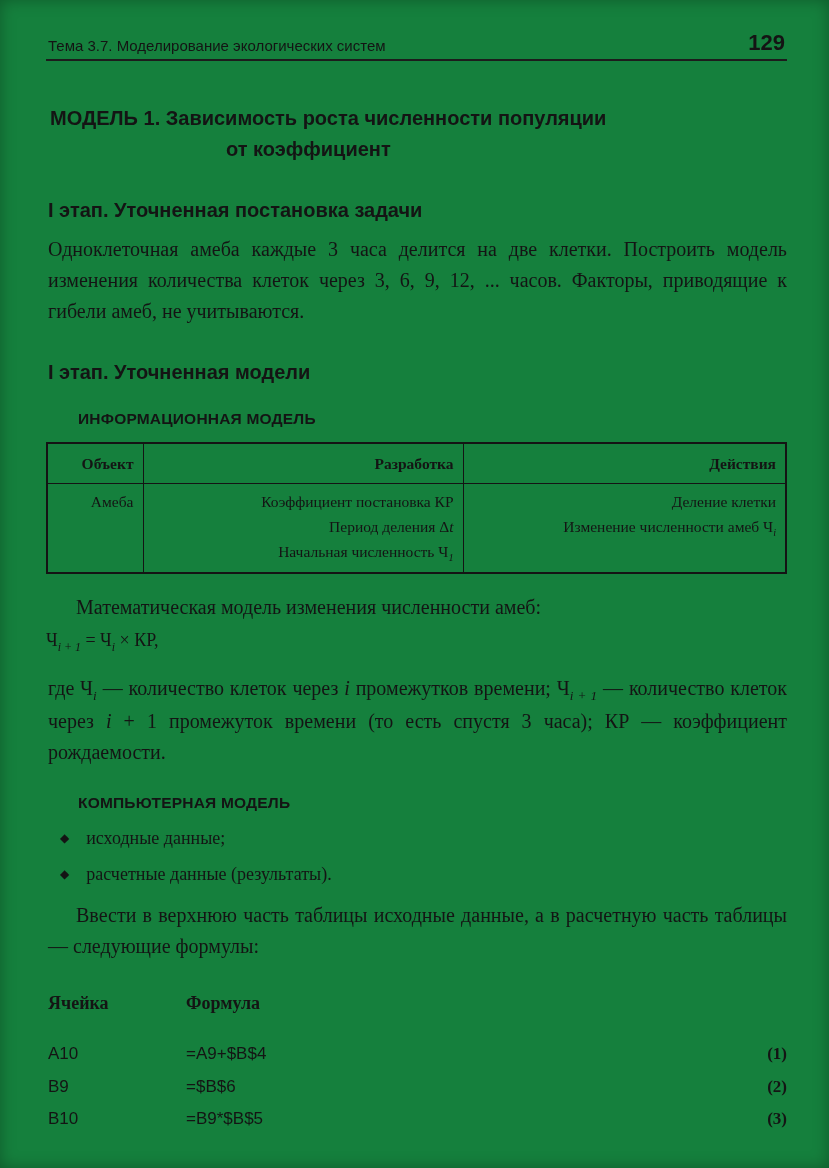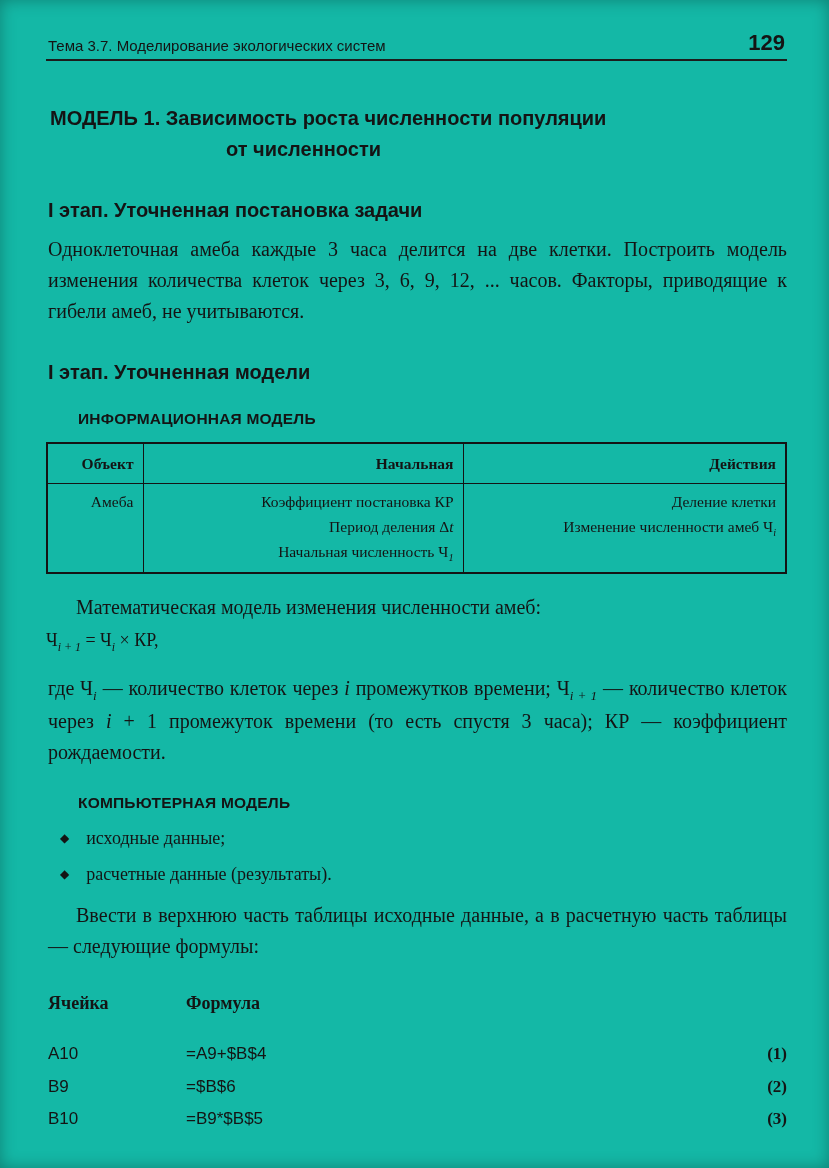--- a/index.html
+++ b/index.html
@@ -8,21 +8,21 @@
     background: #b9b8b3;
     font-family: "Liberation Serif", "DejaVu Serif", serif;
     color: #141414;
     -webkit-font-smoothing: antialiased;
   }
   .page {
     position: relative;
     width: 829px;
     height: 1168px;
     margin: 0 auto;
-    background: #14b8a6;
+    background: #15803d;
     box-shadow: inset 0 0 16px rgba(0,0,0,0.30);
     padding: 26px 42px 0 46px;
     overflow: hidden;
   }
 
   
   .running-head {
     display: flex;
     justify-content: space-between;
     align-items: flex-end;
@@ -153,36 +153,36 @@
 
 <div class="page">
 
   <header class="running-head">
     <span class="rh-title">Тема 3.7. Моделирование экологических систем</span>
     <span class="rh-page">129</span>
   </header>
 
   <h1 class="model-title">
     <span class="mt-line1">МОДЕЛЬ 1. Зависимость роста численности популяции</span>
-    <span class="mt-line2">от численности</span>
+    <span class="mt-line2">от коэффициент</span>
   </h1>
 
   <h2 class="section-head">I этап. Уточненная постановка задачи</h2>
 
   <p class="body-par">Одноклеточная амеба каждые 3 часа делится на две клетки. Построить модель изменения количества клеток через 3, 6, 9, 12, ... часов. Факторы, приводящие к гибели амеб, не учитываются.</p>
 
   <h2 class="section-head">I этап. Уточненная модели</h2>
 
   <h3 class="sub-head">ИНФОРМАЦИОННАЯ МОДЕЛЬ</h3>
 
   <table class="info-table">
     <thead>
       <tr>
         <th class="col-obj">Объект</th>
-        <th class="col-par">Начальная</th>
+        <th class="col-par">Разработка</th>
         <th class="col-act">Действия</th>
       </tr>
     </thead>
     <tbody>
       <tr>
         <td class="cell-obj">Амеба</td>
         <td class="cell-par">
           <div class="cell-line">Коэффициент постановка КР</div>
           <div class="cell-line"><span>Период деления Δ</span><span class="var">t</span></div>
           <div class="cell-line"><span>Начальная численность Ч</span><sub>1</sub></div>

